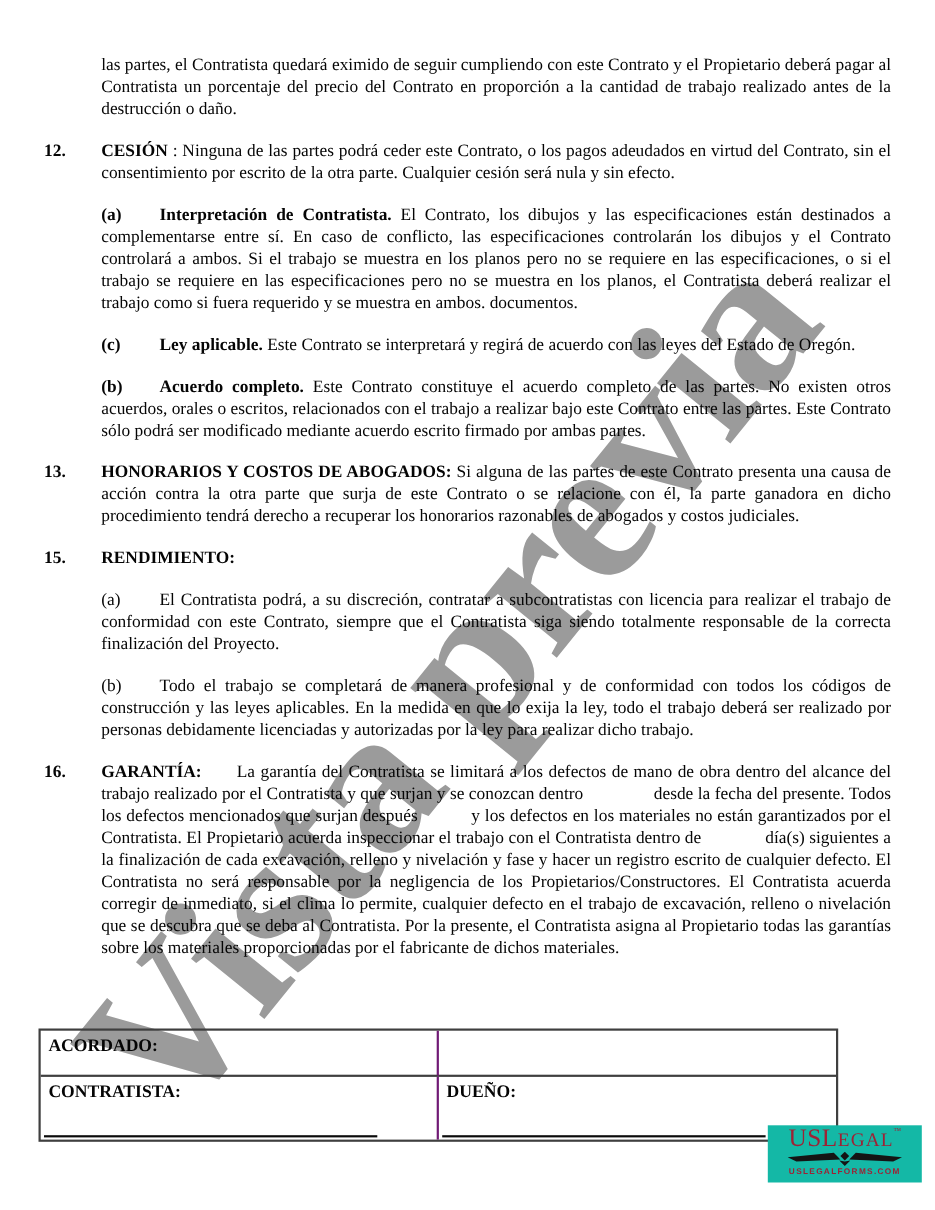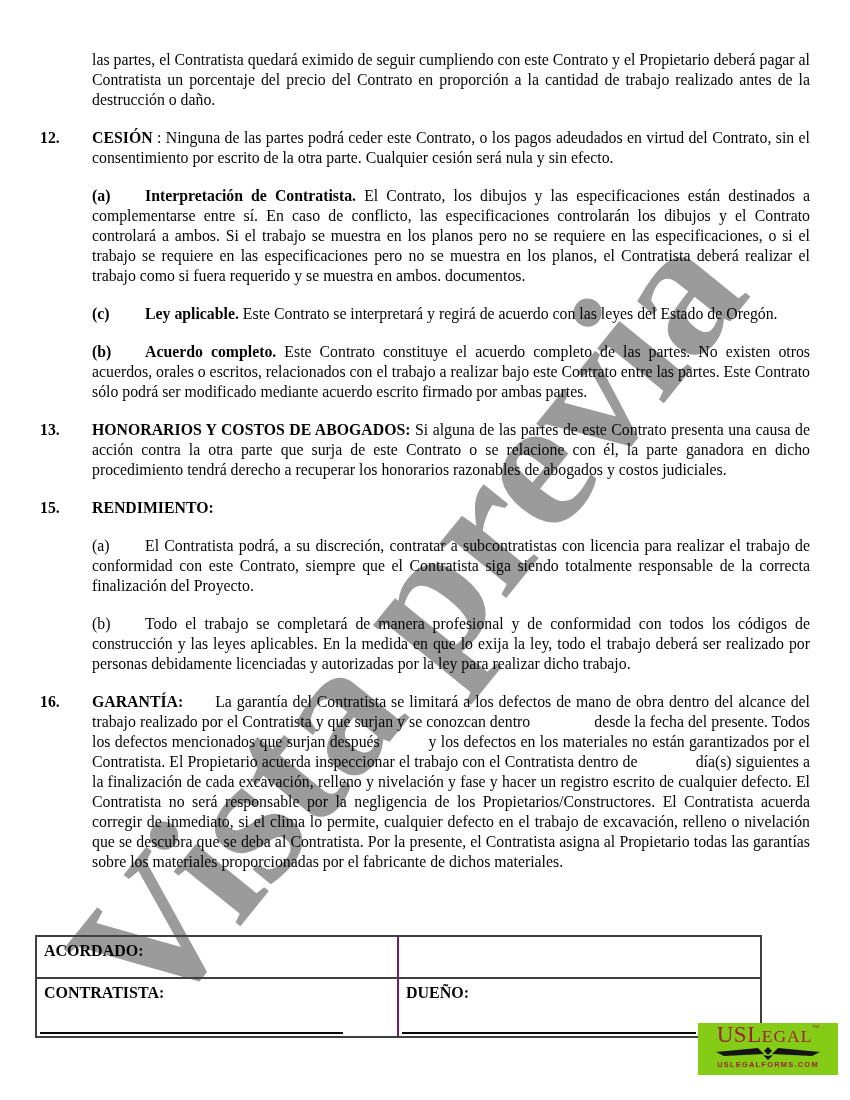--- a/index.html
+++ b/index.html
@@ -91,21 +91,21 @@
   .sig-line.left-line { width: 303px; }
   .sig-line.right-line { width: 294px; }
 
   
   .logo {
     position: absolute;
     left: 698px;
     top: 1023px;
     width: 140px;
     height: 52px;
-    background: #84cc16;
+    background: #14b8a6;
     z-index: 3;
     text-align: center;
     line-height: 1;
   }
   .logo-word {
     color: #9e2235;
     font-family: "Liberation Serif", "DejaVu Serif", serif;
     white-space: nowrap;
   }
   .logo-us { font-size: 23px; letter-spacing: 0.5px; }

